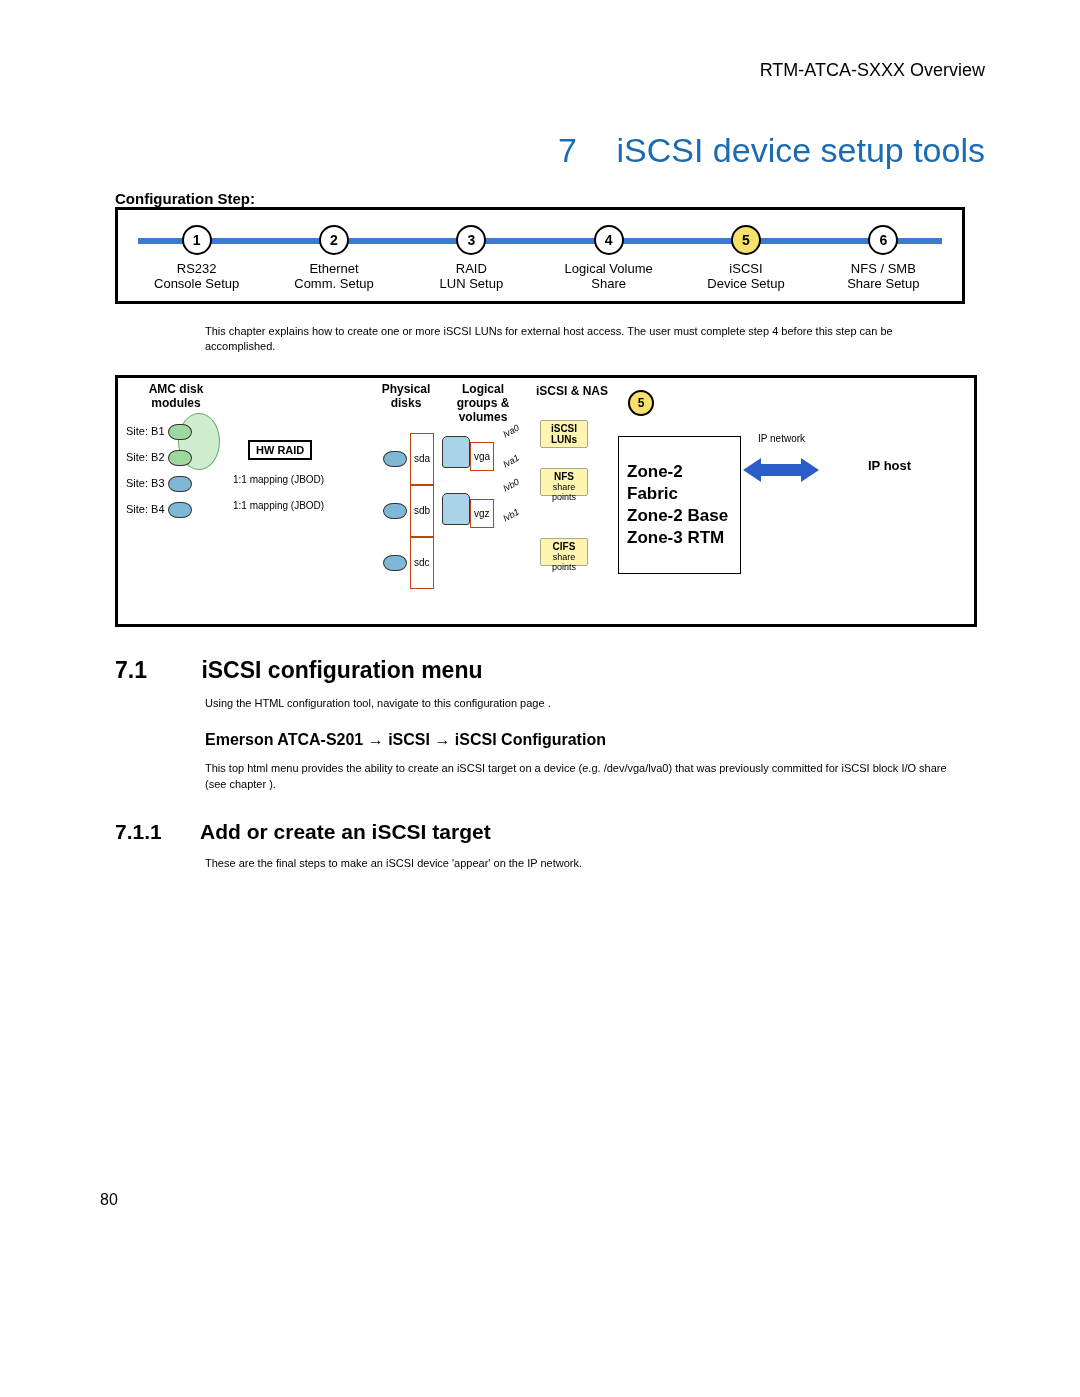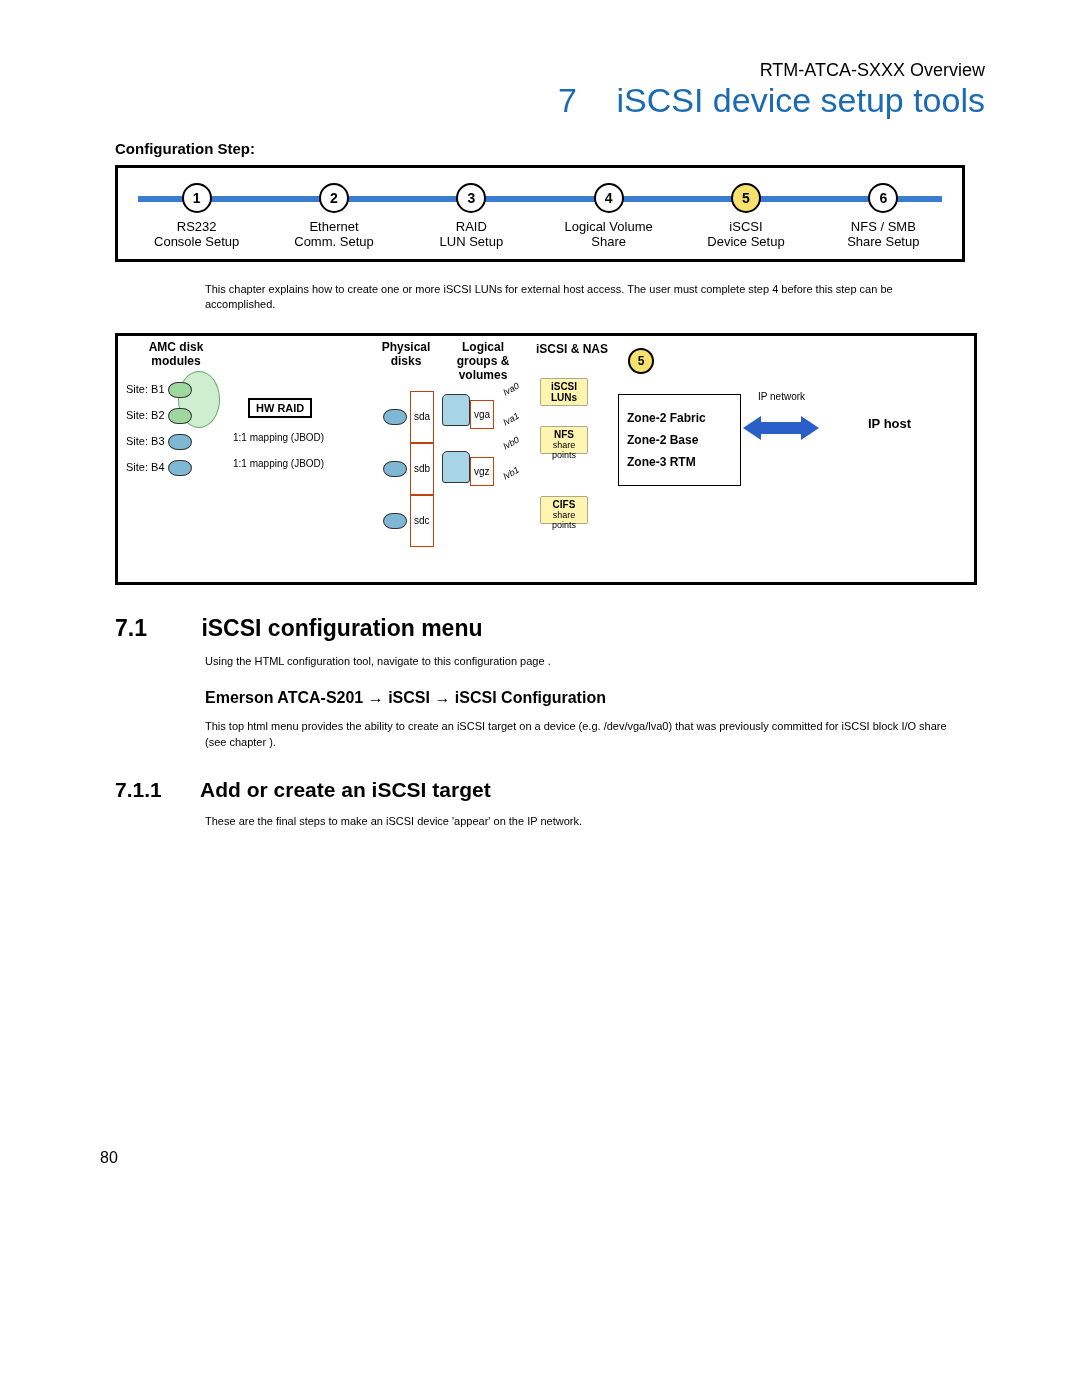--- a/index.html
+++ b/index.html
@@ -7,36 +7,36 @@
     margin: 0;
     padding: 60px 95px 50px 95px;
     width: 1080px;
     box-sizing: border-box;
     background: white;
     color: #000;
   }
   .header-right {
     text-align: right;
     font-size: 18px;
+    margin-bottom: 50px;
   }
   .chapter-title {
     text-align: right;
     font-size: 34px;
     color: #1a6bb3;
     font-weight: normal;
     margin-bottom: 20px;
   }
   .chapter-num {
     margin-right: 30px;
   }
   .config-step-label {
     font-weight: bold;
     font-size: 15px;
     margin-left: 20px;
-    margin-bottom: 8px;
   }
   .step-box {
     border: 3px solid #000;
     padding: 15px 10px 10px 10px;
     position: relative;
     margin: 0 20px 20px 20px;
   }
   .step-line {
     position: absolute;
     top: 28px;
@@ -123,21 +123,21 @@
     font-size:11px; display:inline-block; background:white;
   }
   .small-box { border:1px solid #c2410c; padding:8px 3px; font-size:10px; background:white; display:inline-block;}
   .folder {
     width:48px; height:28px; background:#fff4b0; border:1px solid #aa8;
     border-radius:2px; font-size:9px; text-align:center; padding-top:2px;
     box-sizing:border-box;
   }
   .folder b { font-size:10px; }
   .zone-box {
-    border:1.5px solid #000; padding:12px 8px; font-size:12px;
+    border:1.5px solid #000; padding:24px 8px; font-size:17px;
   }
   .step5-diag {
     width:22px;height:22px;border-radius:50%;border:2px solid #000;
     background:#f5e16b;display:inline-flex;align-items:center;
     justify-content:center;font-weight:bold;font-size:12px;
   }
   .arrow-right-big {
     width:0;height:0;border-top:12px solid transparent;
     border-bottom:12px solid transparent;border-left:18px solid #2a5fc9;
     display:inline-block;vertical-align:middle;

